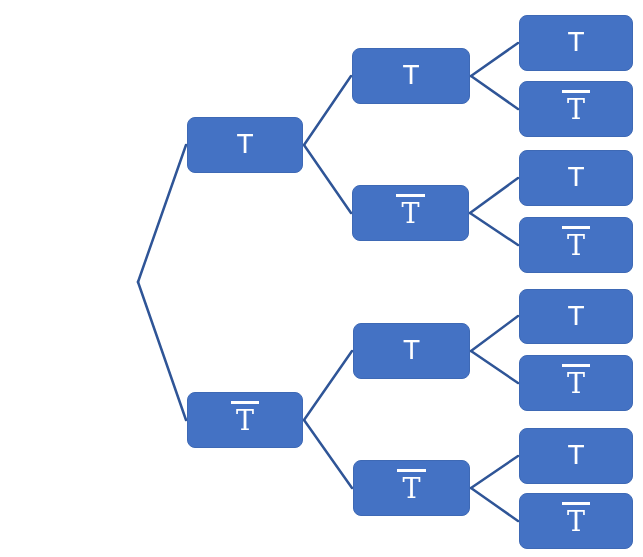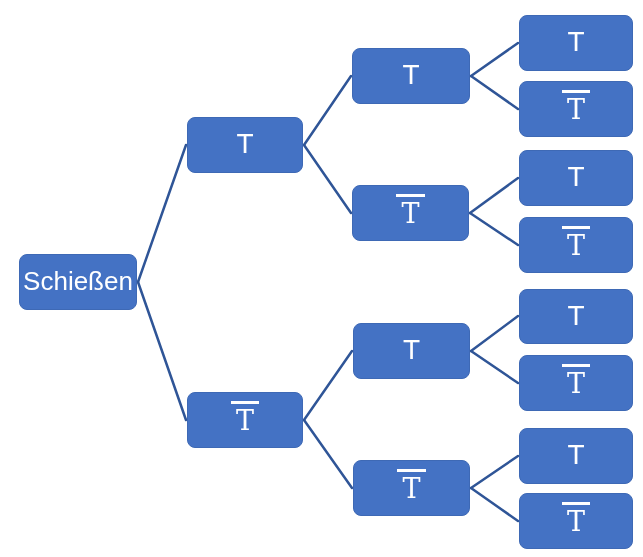--- a/index.html
+++ b/index.html
@@ -85,23 +85,20 @@
       <line x1="471" y1="76" x2="518" y2="109"></line>
       <line x1="470" y1="213" x2="518" y2="178"></line>
       <line x1="470" y1="213" x2="518" y2="245"></line>
       <line x1="471" y1="351" x2="518" y2="316"></line>
       <line x1="471" y1="351" x2="518" y2="383"></line>
       <line x1="471" y1="488" x2="518" y2="456"></line>
       <line x1="471" y1="488" x2="518" y2="521"></line>
     </g>
   </svg>
 
-  <div class="node n-root">
-    <span class="lbl root-lbl">Schießen</span>
-  </div>
 
   <div class="node n-l1-0">
     <span class="lbl">T</span>
   </div>
   <div class="node n-l1-1">
     <span class="lbl barred">T</span>
   </div>
 
   <div class="node n-l2-0">
     <span class="lbl">T</span>

